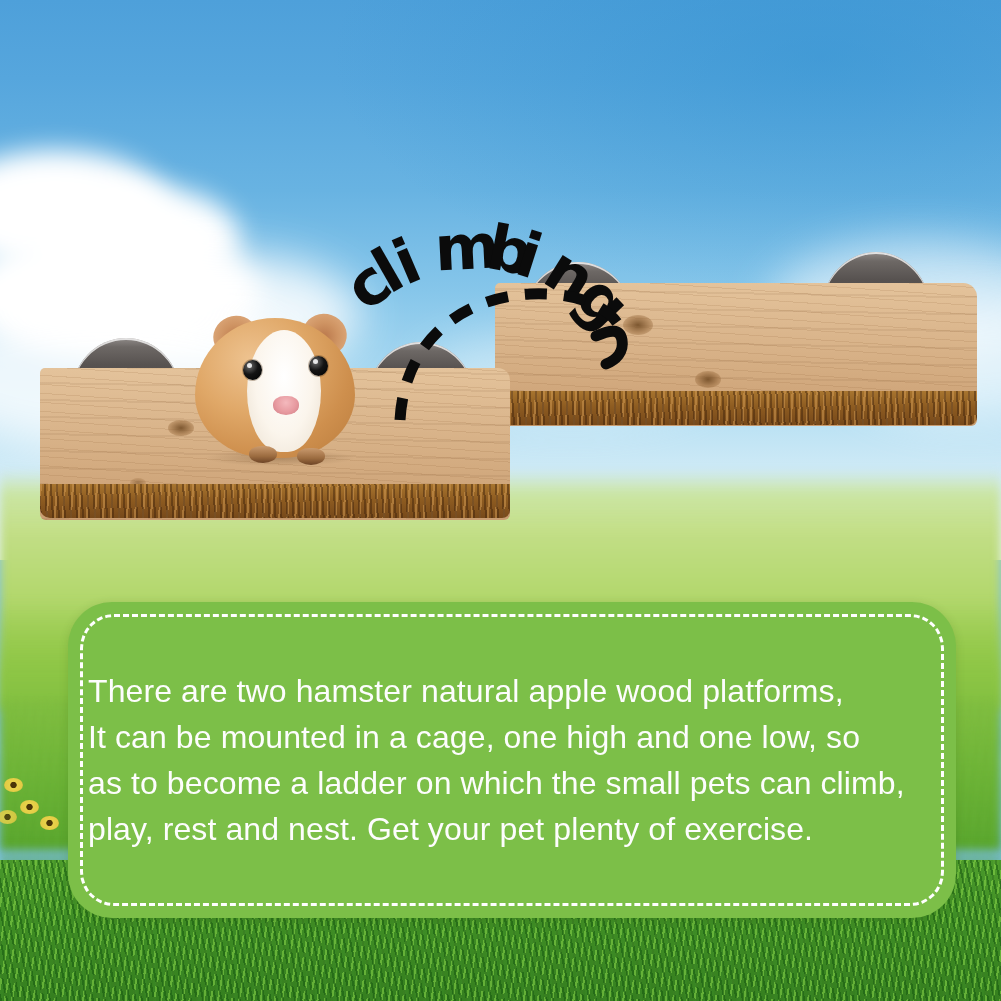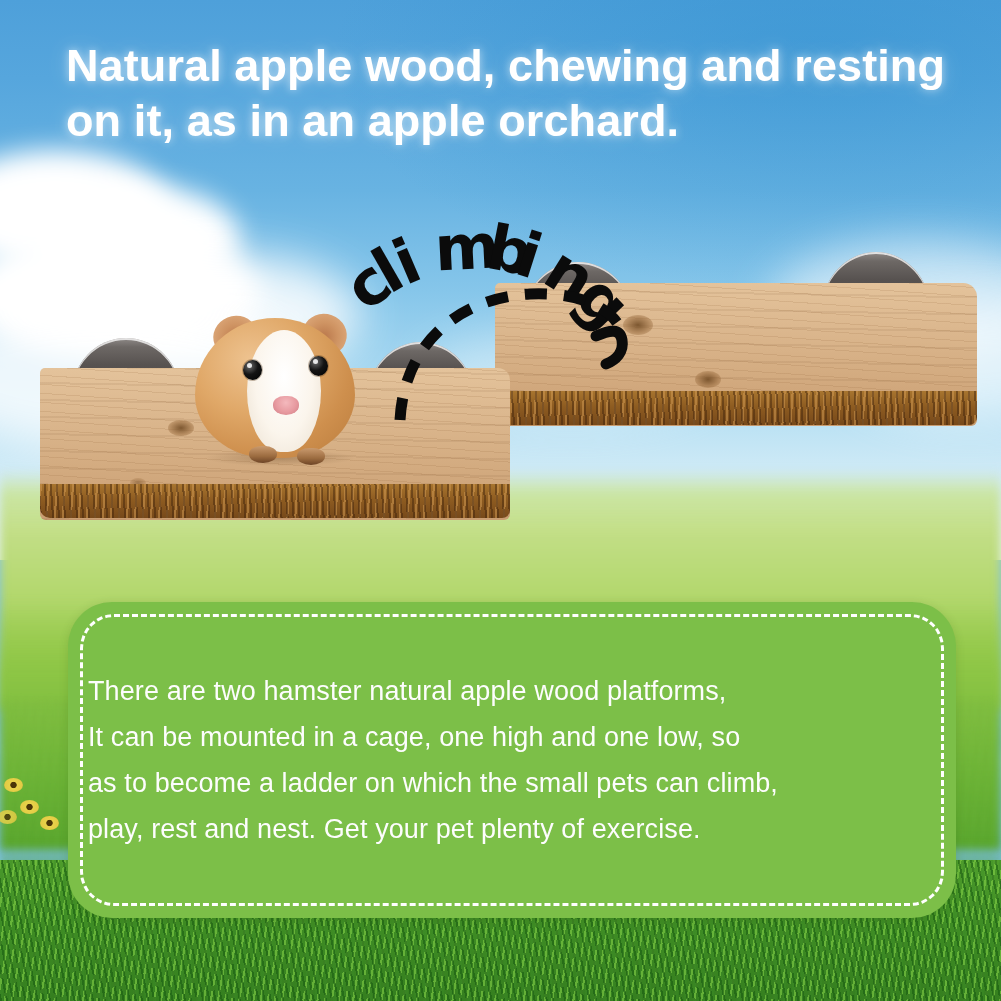--- a/index.html
+++ b/index.html
@@ -150,21 +150,21 @@
     background:#7cbf48;
     border-radius:44px;
     box-shadow:0 2px 10px rgba(50,90,20,.18);
   }
   .descbox .dash{
     position:absolute;left:12px;top:12px;right:12px;bottom:12px;
     border:3px dashed #ffffff;border-radius:34px;
   }
   .desctext{
     position:absolute;left:88px;top:668px;width:830px;
-    color:#fdfdfd;font-size:27px;line-height:46px;
+    color:#fdfdfd;font-size:32px;line-height:46px;
     letter-spacing:.1px;white-space:pre-line;
   }
 </style>
 </head>
 <body>
 
 <div id="stage">
 
   <div class="sky"></div>
   <div class="sky-warm"></div>
@@ -184,22 +184,20 @@
   <div class="grass-near-blend"></div>
   <div class="grass-near"></div>
 
   <div class="flowers">
     <div class="flower" style="left:10px;top:8px;"></div>
     <div class="flower" style="left:26px;top:30px;"></div>
     <div class="flower" style="left:46px;top:46px;"></div>
     <div class="flower" style="left:4px;top:40px;opacity:.85;"></div>
   </div>
 
-  <div class="headline">Natural apple wood, chewing and resting
-on it, as in an apple orchard.</div>
 
   <div class="dome" style="left:523px;top:262px;width:110px;height:58px;"></div>
   <div class="dome" style="left:822px;top:252px;width:108px;height:58px;"></div>
 
   <div class="plank" style="left:495px;top:283px;width:482px;height:143px;">
     <div class="top" style="border-radius:5px 14px 6px 6px;"></div>
     <div class="knot" style="left:128px;top:32px;width:30px;height:20px;"></div>
     <div class="knot" style="left:200px;top:88px;width:26px;height:17px;"></div>
     <div class="knot" style="left:305px;top:122px;width:14px;height:9px;opacity:.6;"></div>
     <div class="bark" style="top:108px;height:34px;border-radius:0 0 8px 10px;"></div>

